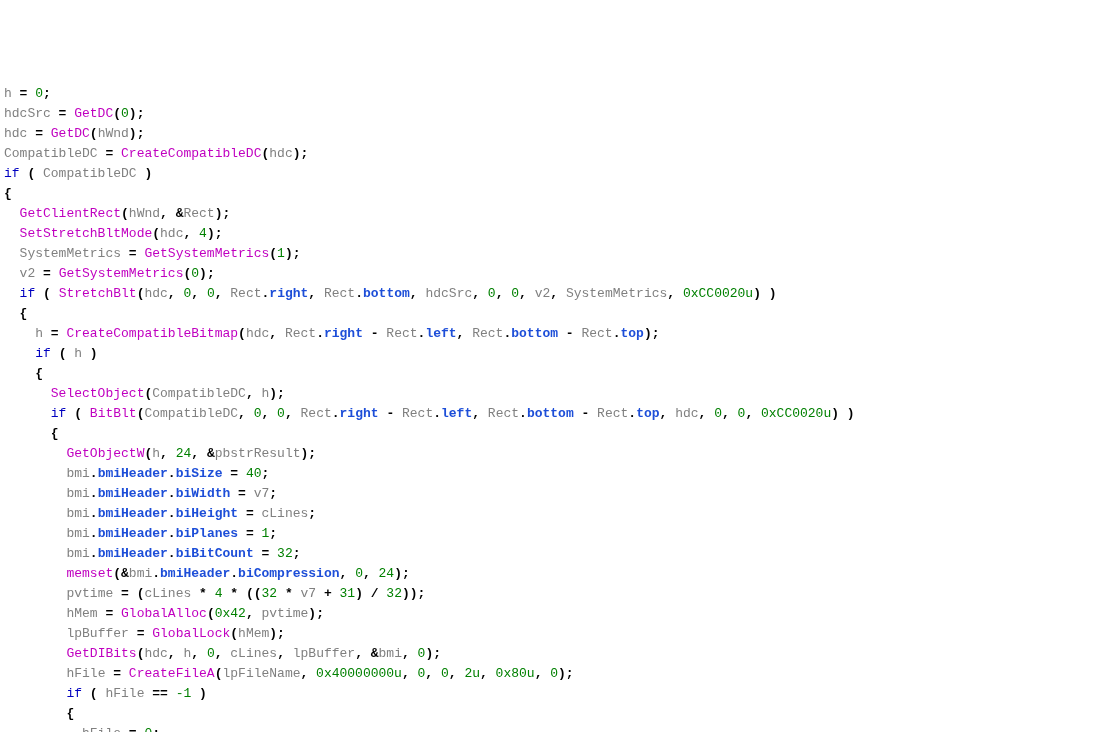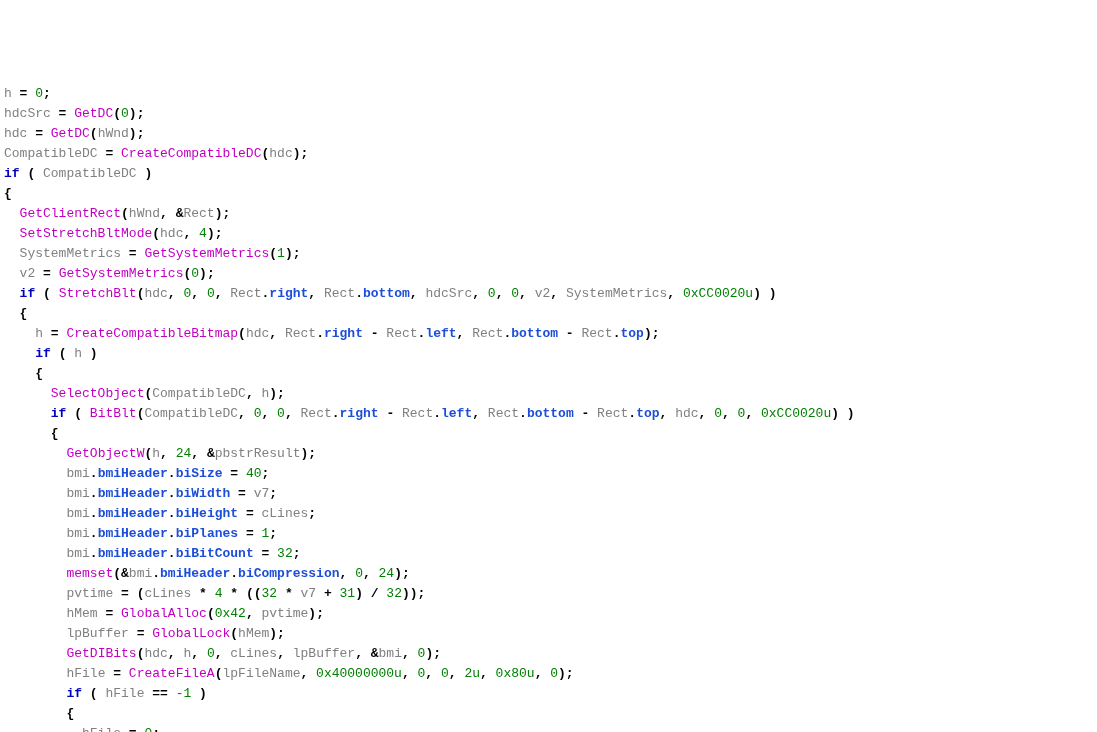--- a/index.html
+++ b/index.html
@@ -8,21 +8,21 @@
     background: #ffffff;
     font-family: Consolas, 'Courier New', monospace;
     font-size: 13px;
     line-height: 20px;
     white-space: pre;
     overflow-x: auto;
   }
   .code { display: block; }
   .c-var    { color: #808080; }  
   .c-func   { color: #c000c0; }  
-  .c-kw     { color: #0000c0; font-weight: bold; }  
+  .c-kw     { color: #0000c0; font-weight: normal; }  
   .c-num    { color: #008000; }  
   .c-op     { color: #000000; font-weight: bold; }  
   .c-field  { color: #1d4ed8; font-weight: bold; }  
 </style>
 </head>
 <body>
 
 
 
 <div class="code" id="code"><div><span class="c-var">h</span><span class="c-op"> = </span><span class="c-num">0</span><span class="c-op">;</span></div><div><span class="c-var">hdcSrc</span><span class="c-op"> = </span><span class="c-func">GetDC</span><span class="c-op">(</span><span class="c-num">0</span><span class="c-op">);</span></div><div><span class="c-var">hdc</span><span class="c-op"> = </span><span class="c-func">GetDC</span><span class="c-op">(</span><span class="c-var">hWnd</span><span class="c-op">);</span></div><div><span class="c-var">CompatibleDC</span><span class="c-op"> = </span><span class="c-func">CreateCompatibleDC</span><span class="c-op">(</span><span class="c-var">hdc</span><span class="c-op">);</span></div><div><span class="c-kw">if</span><span class="c-op"> ( </span><span class="c-var">CompatibleDC</span><span class="c-op"> )</span></div><div><span class="c-op">{</span></div><div><span>  </span><span class="c-func">GetClientRect</span><span class="c-op">(</span><span class="c-var">hWnd</span><span class="c-op">, &amp;</span><span class="c-var">Rect</span><span class="c-op">);</span></div><div><span>  </span><span class="c-func">SetStretchBltMode</span><span class="c-op">(</span><span class="c-var">hdc</span><span class="c-op">, </span><span class="c-num">4</span><span class="c-op">);</span></div><div><span>  </span><span class="c-var">SystemMetrics</span><span class="c-op"> = </span><span class="c-func">GetSystemMetrics</span><span class="c-op">(</span><span class="c-num">1</span><span class="c-op">);</span></div><div><span>  </span><span class="c-var">v2</span><span class="c-op"> = </span><span class="c-func">GetSystemMetrics</span><span class="c-op">(</span><span class="c-num">0</span><span class="c-op">);</span></div><div><span>  </span><span class="c-kw">if</span><span class="c-op"> ( </span><span class="c-func">StretchBlt</span><span class="c-op">(</span><span class="c-var">hdc</span><span class="c-op">, </span><span class="c-num">0</span><span class="c-op">, </span><span class="c-num">0</span><span class="c-op">, </span><span class="c-var">Rect</span><span class="c-op">.</span><span class="c-field">right</span><span class="c-op">, </span><span class="c-var">Rect</span><span class="c-op">.</span><span class="c-field">bottom</span><span class="c-op">, </span><span class="c-var">hdcSrc</span><span class="c-op">, </span><span class="c-num">0</span><span class="c-op">, </span><span class="c-num">0</span><span class="c-op">, </span><span class="c-var">v2</span><span class="c-op">, </span><span class="c-var">SystemMetrics</span><span class="c-op">, </span><span class="c-num">0xCC0020u</span><span class="c-op">) )</span></div><div><span>  </span><span class="c-op">{</span></div><div><span>    </span><span class="c-var">h</span><span class="c-op"> = </span><span class="c-func">CreateCompatibleBitmap</span><span class="c-op">(</span><span class="c-var">hdc</span><span class="c-op">, </span><span class="c-var">Rect</span><span class="c-op">.</span><span class="c-field">right</span><span class="c-op"> - </span><span class="c-var">Rect</span><span class="c-op">.</span><span class="c-field">left</span><span class="c-op">, </span><span class="c-var">Rect</span><span class="c-op">.</span><span class="c-field">bottom</span><span class="c-op"> - </span><span class="c-var">Rect</span><span class="c-op">.</span><span class="c-field">top</span><span class="c-op">);</span></div><div><span>    </span><span class="c-kw">if</span><span class="c-op"> ( </span><span class="c-var">h</span><span class="c-op"> )</span></div><div><span>    </span><span class="c-op">{</span></div><div><span>      </span><span class="c-func">SelectObject</span><span class="c-op">(</span><span class="c-var">CompatibleDC</span><span class="c-op">, </span><span class="c-var">h</span><span class="c-op">);</span></div><div><span>      </span><span class="c-kw">if</span><span class="c-op"> ( </span><span class="c-func">BitBlt</span><span class="c-op">(</span><span class="c-var">CompatibleDC</span><span class="c-op">, </span><span class="c-num">0</span><span class="c-op">, </span><span class="c-num">0</span><span class="c-op">, </span><span class="c-var">Rect</span><span class="c-op">.</span><span class="c-field">right</span><span class="c-op"> - </span><span class="c-var">Rect</span><span class="c-op">.</span><span class="c-field">left</span><span class="c-op">, </span><span class="c-var">Rect</span><span class="c-op">.</span><span class="c-field">bottom</span><span class="c-op"> - </span><span class="c-var">Rect</span><span class="c-op">.</span><span class="c-field">top</span><span class="c-op">, </span><span class="c-var">hdc</span><span class="c-op">, </span><span class="c-num">0</span><span class="c-op">, </span><span class="c-num">0</span><span class="c-op">, </span><span class="c-num">0xCC0020u</span><span class="c-op">) )</span></div><div><span>      </span><span class="c-op">{</span></div><div><span>        </span><span class="c-func">GetObjectW</span><span class="c-op">(</span><span class="c-var">h</span><span class="c-op">, </span><span class="c-num">24</span><span class="c-op">, &amp;</span><span class="c-var">pbstrResult</span><span class="c-op">);</span></div><div><span>        </span><span class="c-var">bmi</span><span class="c-op">.</span><span class="c-field">bmiHeader</span><span class="c-op">.</span><span class="c-field">biSize</span><span class="c-op"> = </span><span class="c-num">40</span><span class="c-op">;</span></div><div><span>        </span><span class="c-var">bmi</span><span class="c-op">.</span><span class="c-field">bmiHeader</span><span class="c-op">.</span><span class="c-field">biWidth</span><span class="c-op"> = </span><span class="c-var">v7</span><span class="c-op">;</span></div><div><span>        </span><span class="c-var">bmi</span><span class="c-op">.</span><span class="c-field">bmiHeader</span><span class="c-op">.</span><span class="c-field">biHeight</span><span class="c-op"> = </span><span class="c-var">cLines</span><span class="c-op">;</span></div><div><span>        </span><span class="c-var">bmi</span><span class="c-op">.</span><span class="c-field">bmiHeader</span><span class="c-op">.</span><span class="c-field">biPlanes</span><span class="c-op"> = </span><span class="c-num">1</span><span class="c-op">;</span></div><div><span>        </span><span class="c-var">bmi</span><span class="c-op">.</span><span class="c-field">bmiHeader</span><span class="c-op">.</span><span class="c-field">biBitCount</span><span class="c-op"> = </span><span class="c-num">32</span><span class="c-op">;</span></div><div><span>        </span><span class="c-func">memset</span><span class="c-op">(&amp;</span><span class="c-var">bmi</span><span class="c-op">.</span><span class="c-field">bmiHeader</span><span class="c-op">.</span><span class="c-field">biCompression</span><span class="c-op">, </span><span class="c-num">0</span><span class="c-op">, </span><span class="c-num">24</span><span class="c-op">);</span></div><div><span>        </span><span class="c-var">pvtime</span><span class="c-op"> = (</span><span class="c-var">cLines</span><span class="c-op"> * </span><span class="c-num">4</span><span class="c-op"> * ((</span><span class="c-num">32</span><span class="c-op"> * </span><span class="c-var">v7</span><span class="c-op"> + </span><span class="c-num">31</span><span class="c-op">) / </span><span class="c-num">32</span><span class="c-op">));</span></div><div><span>        </span><span class="c-var">hMem</span><span class="c-op"> = </span><span class="c-func">GlobalAlloc</span><span class="c-op">(</span><span class="c-num">0x42</span><span class="c-op">, </span><span class="c-var">pvtime</span><span class="c-op">);</span></div><div><span>        </span><span class="c-var">lpBuffer</span><span class="c-op"> = </span><span class="c-func">GlobalLock</span><span class="c-op">(</span><span class="c-var">hMem</span><span class="c-op">);</span></div><div><span>        </span><span class="c-func">GetDIBits</span><span class="c-op">(</span><span class="c-var">hdc</span><span class="c-op">, </span><span class="c-var">h</span><span class="c-op">, </span><span class="c-num">0</span><span class="c-op">, </span><span class="c-var">cLines</span><span class="c-op">, </span><span class="c-var">lpBuffer</span><span class="c-op">, &amp;</span><span class="c-var">bmi</span><span class="c-op">, </span><span class="c-num">0</span><span class="c-op">);</span></div><div><span>        </span><span class="c-var">hFile</span><span class="c-op"> = </span><span class="c-func">CreateFileA</span><span class="c-op">(</span><span class="c-var">lpFileName</span><span class="c-op">, </span><span class="c-num">0x40000000u</span><span class="c-op">, </span><span class="c-num">0</span><span class="c-op">, </span><span class="c-num">0</span><span class="c-op">, </span><span class="c-num">2u</span><span class="c-op">, </span><span class="c-num">0x80u</span><span class="c-op">, </span><span class="c-num">0</span><span class="c-op">);</span></div><div><span>        </span><span class="c-kw">if</span><span class="c-op"> ( </span><span class="c-var">hFile</span><span class="c-op"> == </span><span class="c-num">-1</span><span class="c-op"> )</span></div><div><span>        </span><span class="c-op">{</span></div><div><span>          </span><span class="c-var">hFile</span><span class="c-op"> = </span><span class="c-num">0</span><span class="c-op">;</span></div></div>

